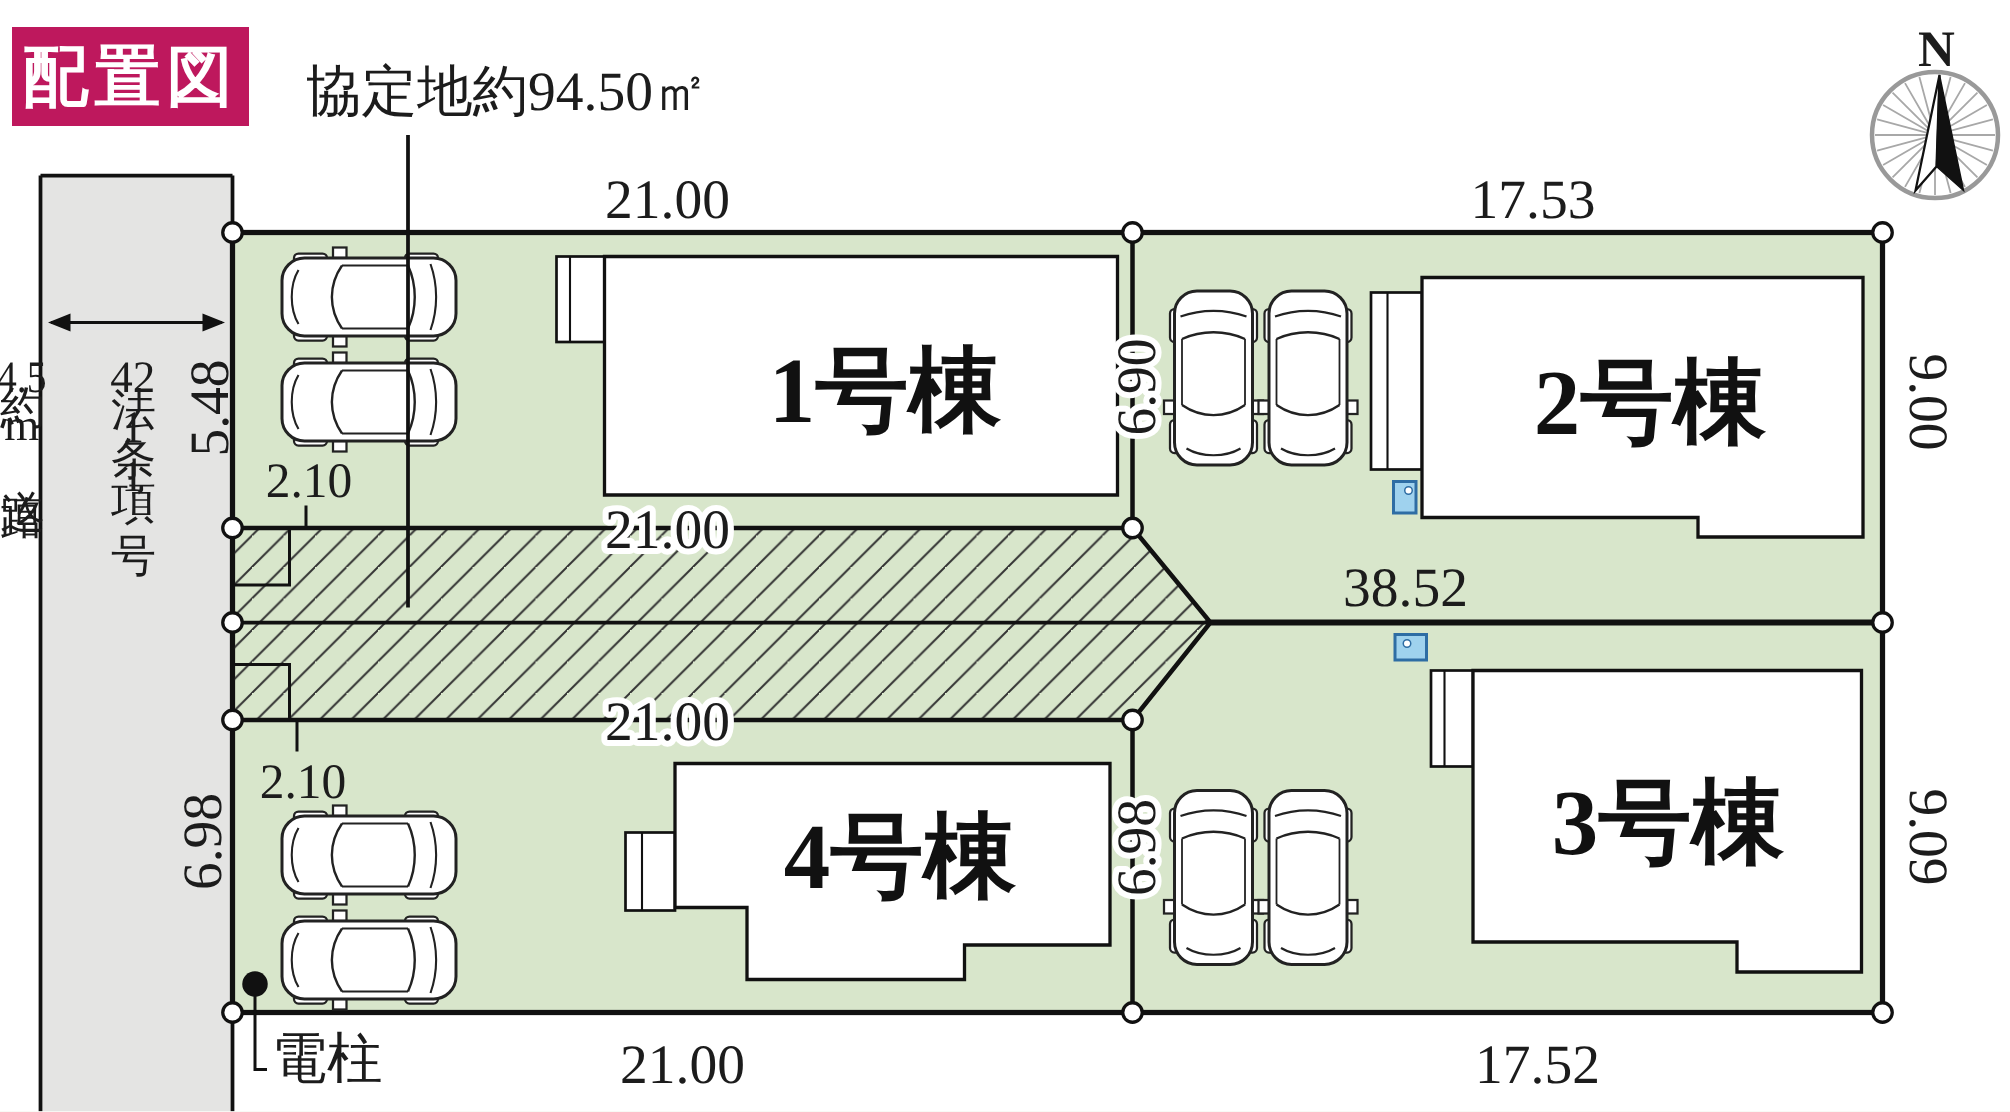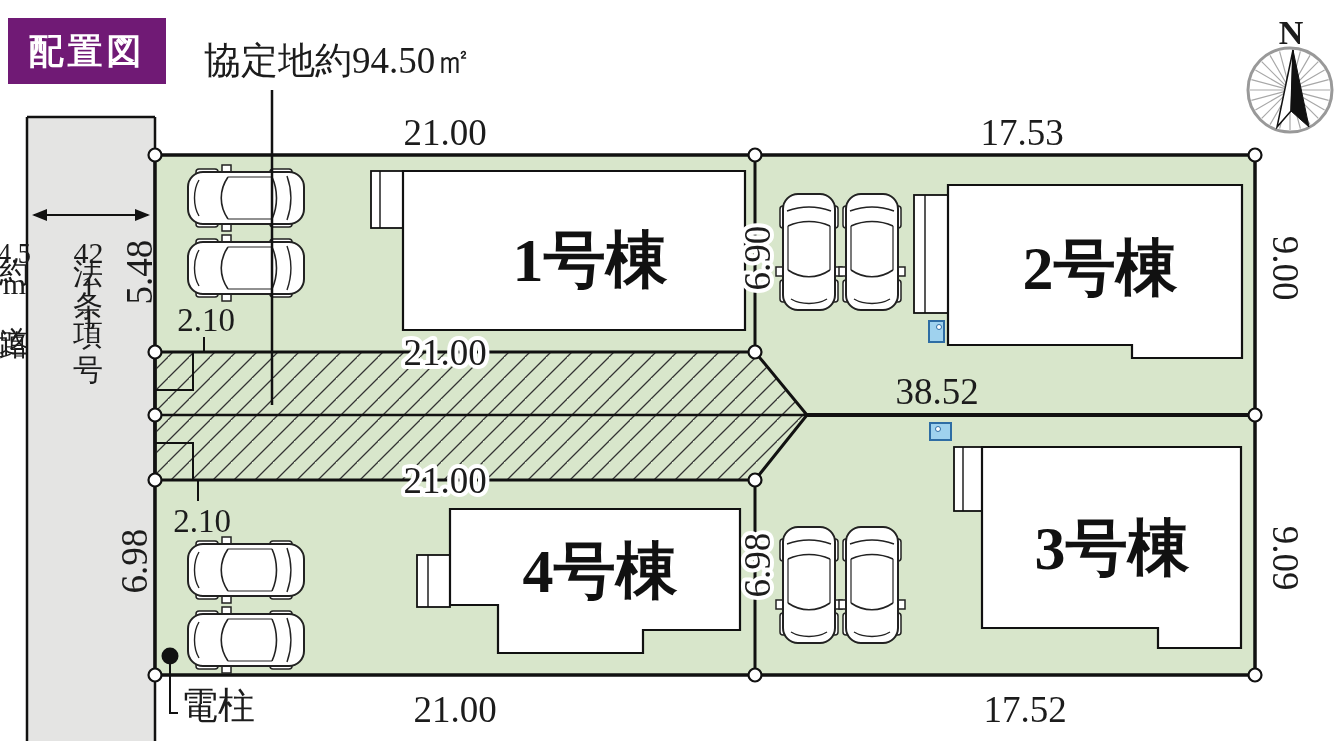--- a/index.html
+++ b/index.html
@@ -3,22 +3,22 @@
 <meta charset="utf-8">
 <style>
   html,body{margin:0;padding:0;background:#ffffff;}
   #stage{
     position:relative;width:1340px;height:741px;overflow:hidden;
     font-family:"Liberation Serif","DejaVu Serif",serif;background:#ffffff;
   }
   #plan-svg{position:absolute;left:0;top:0;}
   .title-box{
     position:absolute;left:8px;top:18px;width:158px;height:66px;
-    background:#701a75;color:#ffffff;display:flex;align-items:center;justify-content:center;
-    font-size:35px;font-weight:bold;letter-spacing:4px;
+    background:#be185d;color:#ffffff;display:flex;align-items:center;justify-content:center;
+    font-size:44px;font-weight:bold;letter-spacing:4px;
   }
   .road-label{
     position:absolute;left:58px;top:234px;width:60px;height:440px;
     writing-mode:vertical-rl;text-orientation:upright;
     font-size:30px;color:#1c1c1c;line-height:60px;letter-spacing:3px;
   }
   .road-label .tcy{text-combine-upright:all;}
   .road-label .vgap{display:block;block-size:14px;}
   
   text{fill:#1c1c1c;font-family:"Liberation Serif","DejaVu Serif",serif;}

